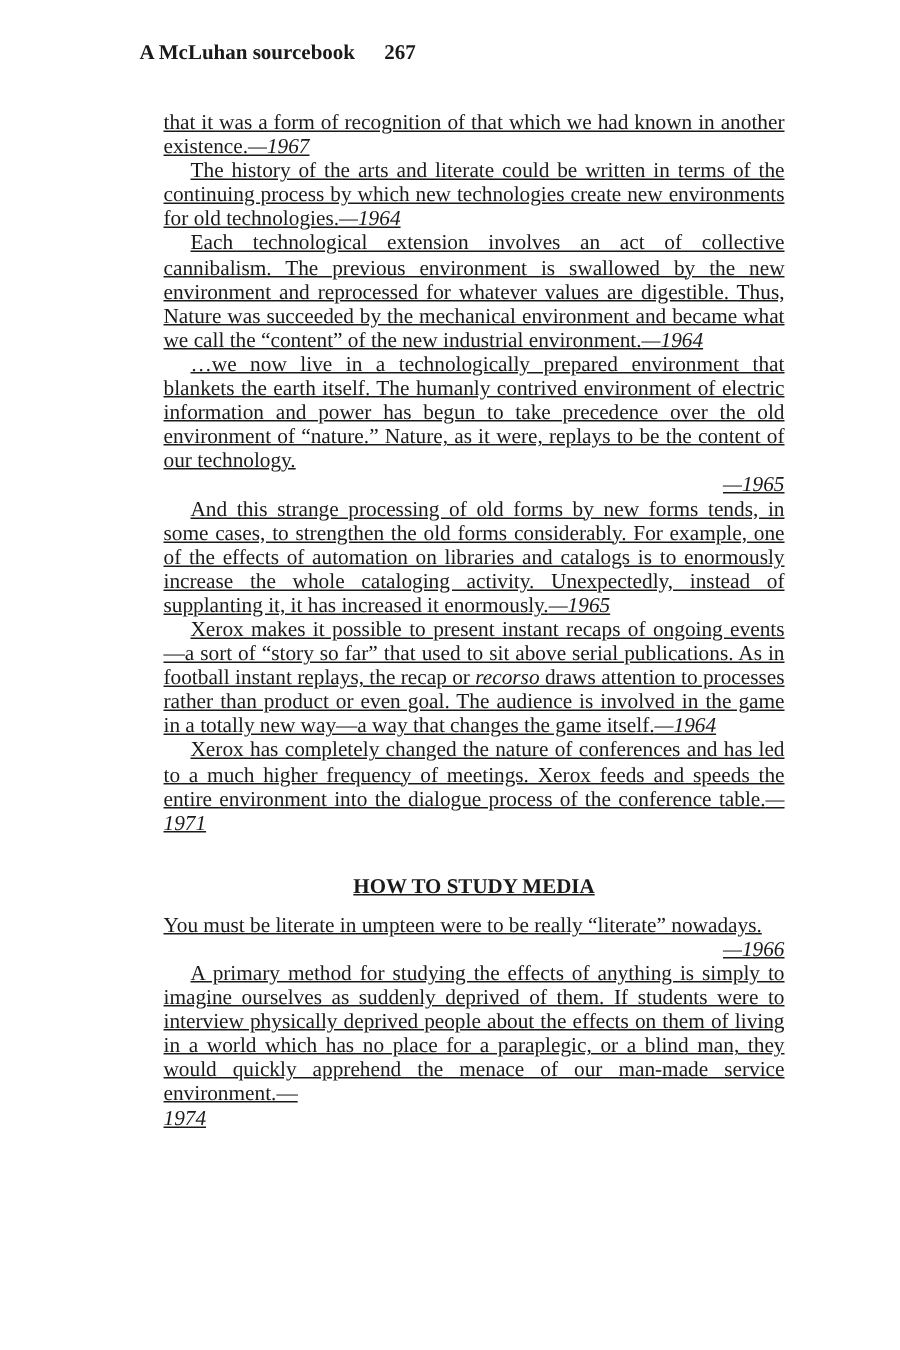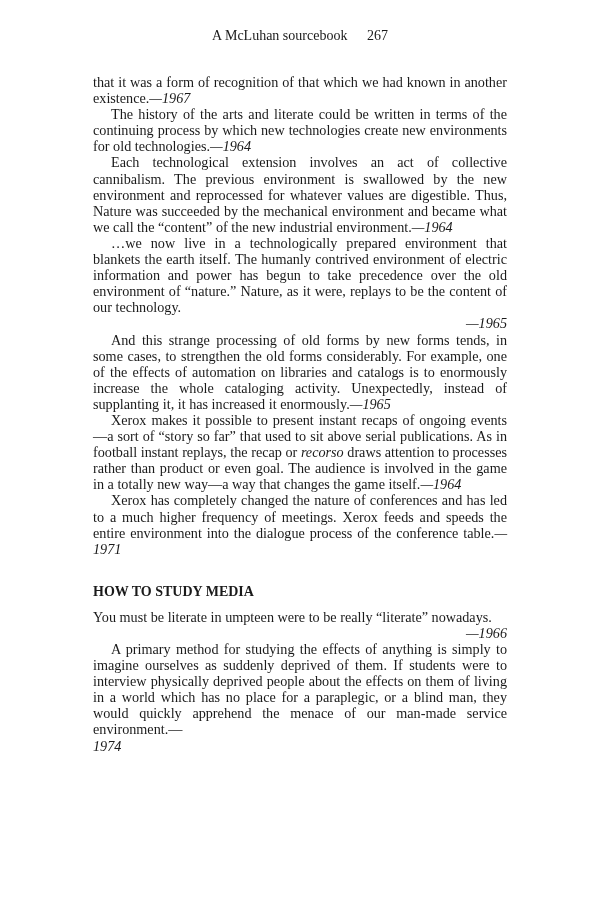--- a/index.html
+++ b/index.html
@@ -4,32 +4,32 @@
 <style>
   html, body { margin: 0; padding: 0; background: #ffffff; }
   body { width: 600px; height: 900px; position: relative; overflow: hidden; }
   .page {
     position: absolute; left: 93px; top: 0; width: 414px;
     font-family: "Liberation Serif", "DejaVu Serif", serif;
     font-size: 14.2px; line-height: 16.1px; color: #1a1a1a;
   }
   .running-head {
     position: absolute; top: 28px; left: 0; width: 414px;
-    text-align: center; font-size: 14px; line-height: 16px;
+    font-size: 14px; line-height: 16px; font-weight: bold;
   }
   .running-head .pgnum { margin-left: 16px; }
-  .body { position: absolute; top: 74px; left: 0; width: 414px; }
+  .body { position: absolute; top: 74px; left: 16px; width: 414px; text-decoration: underline; }
   p { margin: 0; text-align: justify; text-indent: 18px; hyphens: none; }
   p.noindent { text-indent: 0; }
   .date { font-style: italic; }
   .right { text-align: right; text-indent: 0; display: block; }
   em { font-style: italic; }
   h2 {
     margin: 27px 0 9px 0; font-size: 14px; line-height: 16px;
-    text-align: left; font-weight: bold;
+    text-align: center; font-weight: bold;
   }
 </style>
 </head>
 <body>
 
 <div class="page">
   <div class="running-head">
     <span>A McLuhan sourcebook</span>
     <span class="pgnum">267</span>
   </div>

